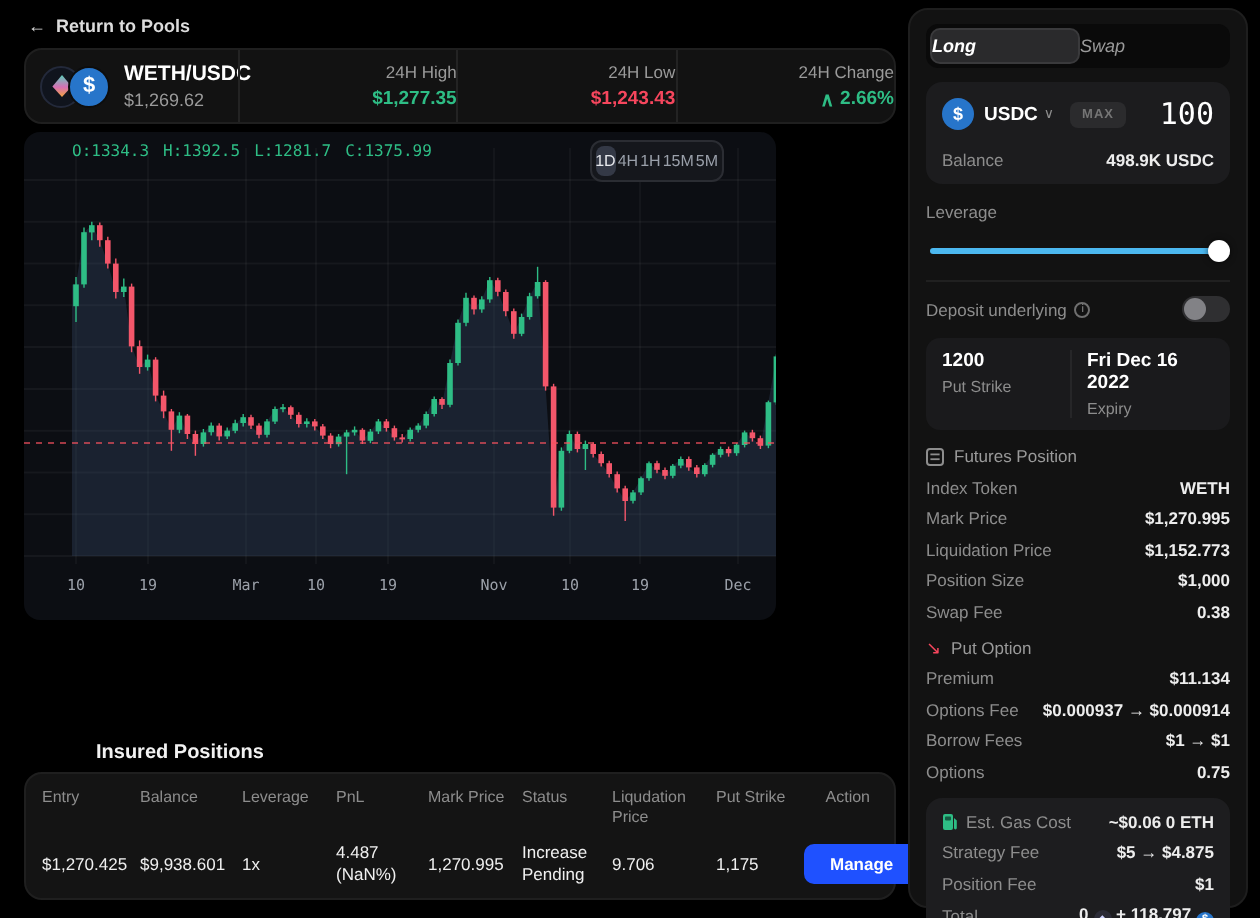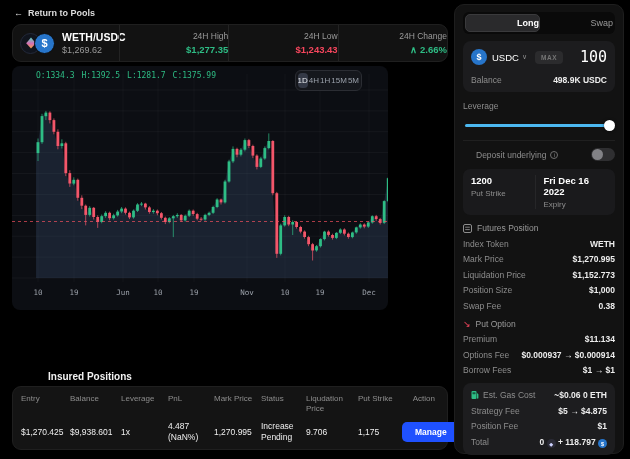--- a/index.html
+++ b/index.html
@@ -46,38 +46,38 @@
   .th { font-size:8px; color:#8d8d8d; line-height:1.25; padding-right:4px; }
   .tgrid.rowvals { margin-top:7px; align-items:center; }
   .td { font-size:8.5px; color:#efefef; line-height:1.3; padding-right:3px; }
   .td.two { font-size:8.5px; }
   .th.right, .td.right { justify-self:end; }
   .manage-btn { background:#1f51ff; color:#fff; font-size:8.5px; font-weight:bold; border:none; border-radius:5px; padding:5px 13px; cursor:pointer; justify-self:end; }
 
   
   .trade-panel { position:absolute; left:454px; top:4px; width:170px; height:450px; background:#121212; border:1px solid #1e1e1e; border-radius:10px; padding:7px 8px; }
   .tabs { display:flex; background:#0a0a0a; border-radius:6px; padding:2px; }
-  .tab { flex:1; text-align:right; font-size:9px; padding:4px 0; color:#9a9a9a; border-radius:5px; cursor:pointer; }
+  .tab { flex:1; text-align:left; font-size:9px; padding:4px 0; color:#9a9a9a; border-radius:5px; cursor:pointer;font-style:italic; }
   .tab.active { background:#2a2a2c; color:#fff; font-weight:bold; border:1px solid #3a3a3c; padding:3px 0; }
   .order-card { margin-top:7px; background:#1c1c1e; border-radius:8px; padding:7px 8px; }
   .token-row { display:flex; align-items:center; }
   .tok-circle { width:16px; height:16px; border-radius:50%; background:#2775ca; color:#fff; font-size:9px; font-weight:bold; display:flex; align-items:center; justify-content:center; }
-  .tok-name { font-size:9.5px; font-weight:normal; color:#fff; margin-left:5px; }
+  .tok-name { font-size:9.5px; font-weight:bold; color:#fff; margin-left:5px; }
   .tok-chevron { font-size:7px; color:#8d8d8d; margin-left:3px; }
   .max-btn { margin-left:8px; background:#2b2b2d; color:#757575; font-size:6.5px; font-weight:bold; border:none; border-radius:4px; padding:3px 6px; letter-spacing:0.5px; cursor:pointer; }
   .amount { margin-left:auto; font-family:"DejaVu Sans Mono", monospace; font-size:15px; color:#fff; }
   .balance-row { display:flex; justify-content:space-between; margin-top:9px; }
   .lbl { font-size:8.5px; color:#8d8d8d; }
   .val { font-size:8.5px; color:#ededed; font-weight:bold; }
   .lev-label { margin-top:9px; font-size:8.5px; color:#8d8d8d; }
   .slider { position:relative; margin-top:8px; height:12px; }
   .slider-track { position:absolute; left:2px; right:2px; top:5px; height:3px; background:#4cb8f0; border-radius:2px; }
   .slider-knob { position:absolute; right:0; top:1px; width:11px; height:11px; border-radius:50%; background:#fff; box-shadow:0 0 3px rgba(0,0,0,0.6); cursor:pointer; }
   .divider { margin-top:9px; border-top:1px solid #202020; }
-  .deposit-row { margin-top:7px; display:flex; align-items:center;margin-left:13px; }
+  .deposit-row { margin-top:7px; display:flex; align-items:center; }
   .info-i { display:inline-flex; width:8px; height:8px; border:1px solid #6f6f6f; border-radius:50%; color:#8d8d8d; font-size:5.5px; align-items:center; justify-content:center; margin-left:4px; }
   .toggle { margin-left:auto; width:24px; height:13px; border-radius:7px; background:#2f2f31; position:relative; cursor:pointer; }
   .toggle-knob { position:absolute; left:1px; top:1px; width:11px; height:11px; border-radius:50%; background:#828286; }
   .strike-card { margin-top:8px; background:#1a1a1c; border-radius:7px; padding:6px 8px; display:flex; }
   .strike-col { flex:1; }
   .strike-col + .strike-col { border-left:1px solid #262628; padding-left:8px; }
   .sc-value { font-size:9.5px; font-weight:bold; color:#fff; }
   .sc-label { font-size:8px; color:#8d8d8d; margin-top:3px; }
   .section-head { margin-top:8px; display:flex; align-items:center; gap:5px; font-size:8.5px; color:#9a9a9a; }
   .kv-row { display:flex; justify-content:space-between; align-items:center; margin-top:5.5px; }
@@ -378,21 +378,21 @@
         <div class="ytick" style="top: 103.556px;">1500.00</div>
         <div class="ytick" style="top: 124.444px;">1400.00</div>
         <div class="ytick" style="top: 145.333px;">1300.00</div>
         <div class="ytick" style="top: 166.222px;">1200.00</div>
         <div class="ytick" style="top: 187.111px;">1100.00</div>
         <div class="ytick" style="top: 208px;">1000.00</div>
       </div>
     <div class="y-axis" id="x-axis">
         <div class="xtick" style="left: 26px;">10</div>
         <div class="xtick" style="left: 62px;">19</div>
-        <div class="xtick" style="left: 111px;">Jun</div>
+        <div class="xtick" style="left: 111px;">Mar</div>
         <div class="xtick" style="left: 146px;">10</div>
         <div class="xtick" style="left: 182px;">19</div>
         <div class="xtick" style="left: 235px;">Nov</div>
         <div class="xtick" style="left: 273px;">10</div>
         <div class="xtick" style="left: 308px;">19</div>
         <div class="xtick" style="left: 357px;">Dec</div>
         <div class="xtick" style="left: 392px;">10</div>
       </div>
     <div class="price-tag" id="price-tag" style="top: 149.525px;">1270.36</div>
   </div>
@@ -513,20 +513,24 @@
         <span class="lbl">Premium</span>
         <span class="val">$11.134</span>
       </div>
     <div class="kv-row">
         <span class="lbl">Options Fee</span>
         <span class="val">$0.000937 → $0.000914</span>
       </div>
     <div class="kv-row">
         <span class="lbl">Borrow Fees</span>
         <span class="val">$1 → $1</span>
+      </div>
+    <div class="kv-row">
+        <span class="lbl">Options</span>
+        <span class="val">0.75</span>
       </div>
 
     <div class="gas-card">
       <div class="kv-row">
         <span class="lbl" style="display:flex;align-items:center;gap:4px">
           <svg width="8" height="10" viewBox="0 0 8 10">
             <rect x="0.5" y="1" width="5" height="8" rx="1" fill="#2ebd85"></rect>
             <rect x="1.5" y="2.2" width="3" height="2" rx="0.4" fill="#145c43"></rect>
             <path d="M6 3 L7.4 4.2 L7.4 8 A0.7 0.7 0 0 1 6 8 Z" fill="#2ebd85"></path>
           </svg>

